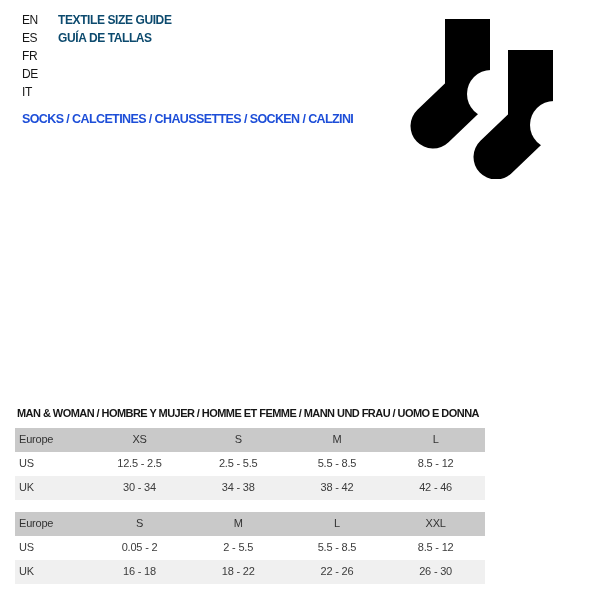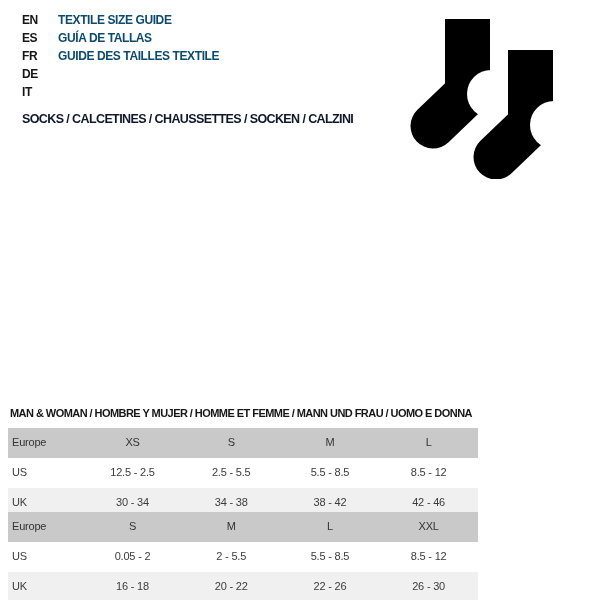--- a/index.html
+++ b/index.html
@@ -9,57 +9,57 @@
     background:#ffffff;
     font-family:"Liberation Sans", sans-serif;
     color:#161616;
     overflow:hidden;
   }
 
   
   .lang-list { position:absolute; left:22px; top:11px; }
   .lang-row { display:flex; align-items:center; height:18px; }
   .lang-code {
-    width:36px; font-weight:700; font-size:12px; letter-spacing:-0.4px;
+    width:36px; font-weight:400; font-size:12px; letter-spacing:-0.4px;
     color:#161616;
   }
   .lang-label {
     font-weight:700; font-size:12px; letter-spacing:-0.4px; color:#0c4a6e;
     white-space:nowrap;
   }
 
   
   .category-heading {
     position:absolute; left:22px; top:112px;
     font-weight:700; font-size:12.5px; letter-spacing:-0.6px;
-    color:#0f172a; white-space:nowrap;
+    color:#1d4ed8; white-space:nowrap;
   }
 
   
   .socks-icon { position:absolute; left:409px; top:17px; width:160px; height:162px; }
   .socks-icon .ink { fill:var(--icon, #000); }
   .socks-icon .ink-stroke { stroke:var(--icon, #000); }
   .socks-icon .bite { fill:#ffffff; }
 
   
-  .table-block { position:absolute; left:8px; width:470px; }
+  .table-block { position:absolute; left:15px; width:470px; }
   .table-block.first  { top:407px; }
   .table-block.second { top:512px; }
   .table-title {
     font-weight:700; font-size:11px; letter-spacing:-0.55px;
     line-height:12px; margin:0 0 9px 2px; color:#161616; white-space:nowrap;
   }
   table.size-table {
     width:100%; border-collapse:collapse; table-layout:fixed;
     font-size:11px; letter-spacing:-0.2px; color:#3b3b3b;
   }
   .size-table col.c-region { width:16%; }
   .size-table col.c-size   { width:21%; }
   .size-table th, .size-table td {
-    height:30px; padding:0; font-weight:400; text-align:center;
+    height:24px; padding:0; font-weight:400; text-align:center;
     vertical-align:middle; line-height:15.5px;
   }
   .size-table th:first-child, .size-table td:first-child {
     text-align:left; padding-left:4px;
   }
   .size-table thead tr { background:var(--header_bg, #c9c9c9); }
   .size-table thead th { color:#333333; }
   .size-table tbody tr.zebra { background:var(--zebra_bg, #f0f0f0); }
 </style>
 </head>
@@ -71,21 +71,20 @@
     <div class="lang-row">
       <span class="lang-code">EN</span>
       <span class="lang-label">TEXTILE SIZE GUIDE</span>
     </div>
     <div class="lang-row">
       <span class="lang-code">ES</span>
       <span class="lang-label">GUÍA DE TALLAS</span>
     </div>
     <div class="lang-row">
       <span class="lang-code">FR</span>
-      <span class="lang-label">GUIDE DES TAILLES TEXTILE</span>
     </div>
     <div class="lang-row">
       <span class="lang-code">DE</span>
     </div>
     <div class="lang-row">
       <span class="lang-code">IT</span>
     </div>
   </div>
 
   <div class="category-heading">SOCKS / CALCETINES / CHAUSSETTES / SOCKEN / CALZINI</div>
@@ -165,21 +164,21 @@
         <tr>
           <td>US</td>
           <td>0.05 - 2</td>
           <td>2 - 5.5</td>
           <td>5.5 - 8.5</td>
           <td>8.5 - 12</td>
         </tr>
         <tr class="zebra">
           <td>UK</td>
           <td>16 - 18</td>
-          <td>20 - 22</td>
+          <td>18 - 22</td>
           <td>22 - 26</td>
           <td>26 - 30</td>
         </tr>
       </tbody>
     </table>
   </div>
 
 </div>
 
 </body></html>

